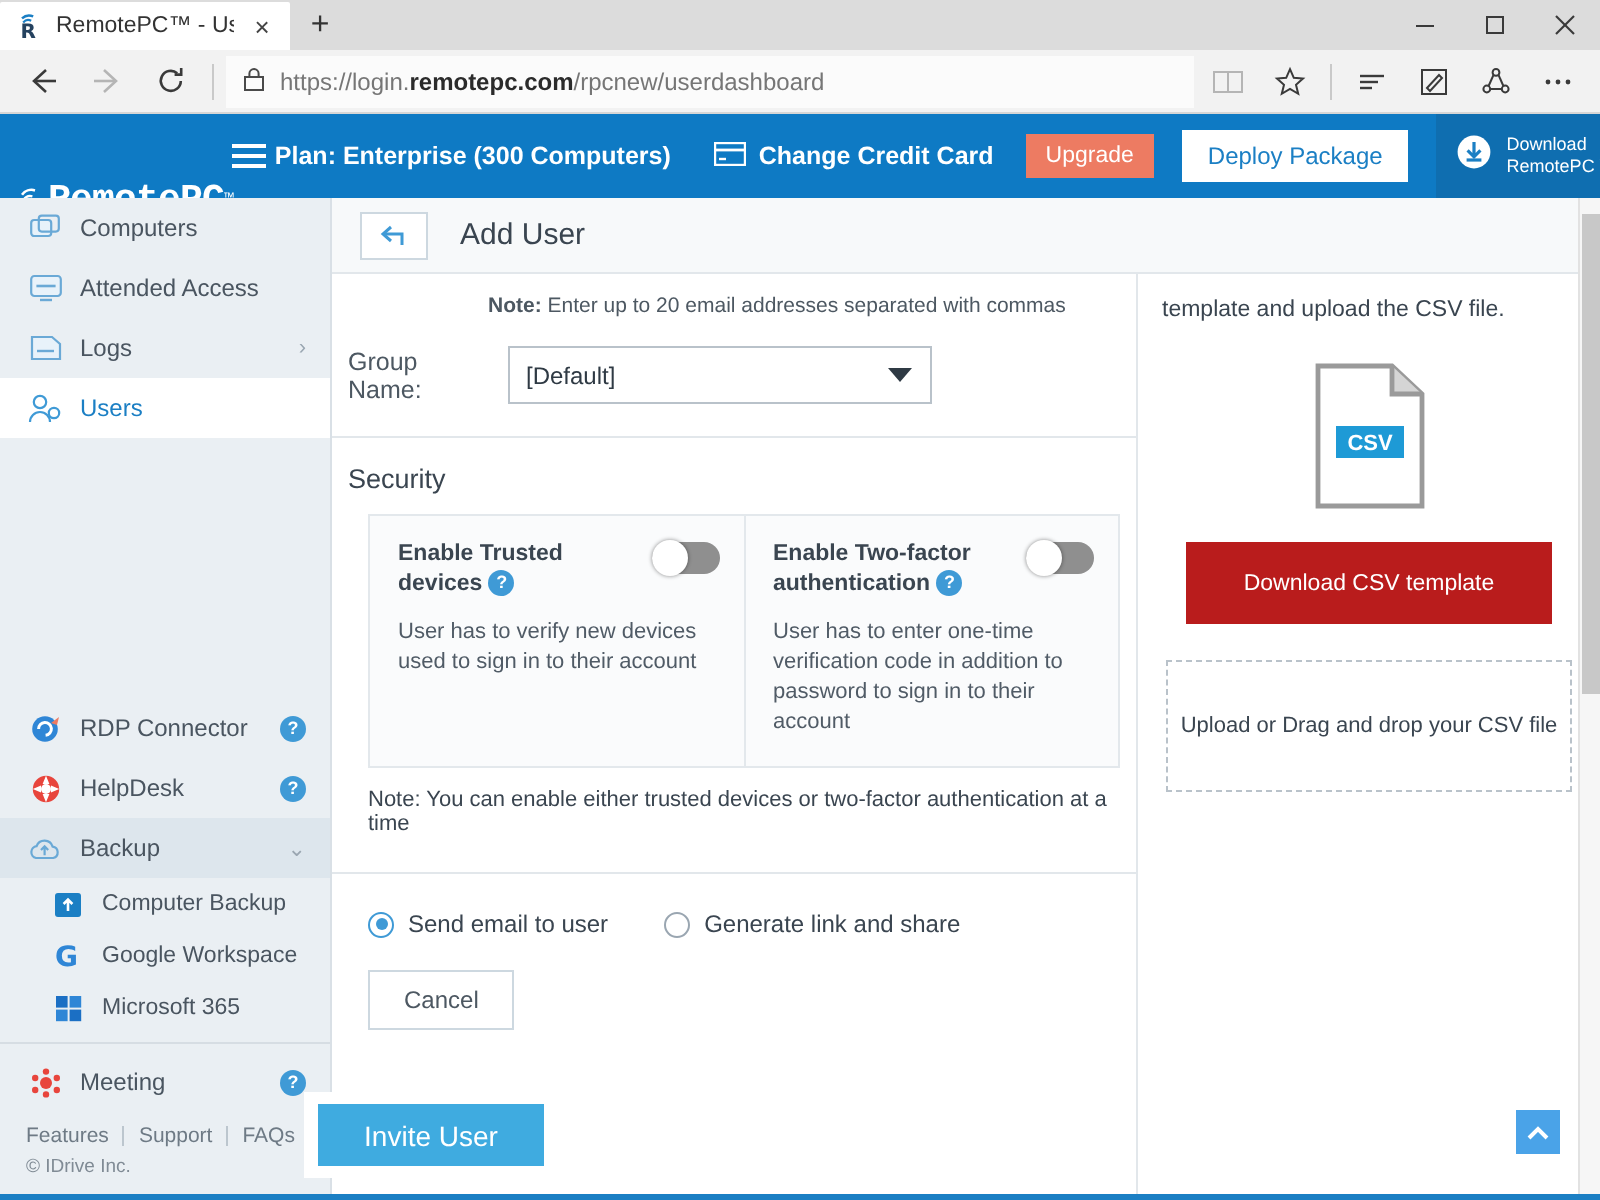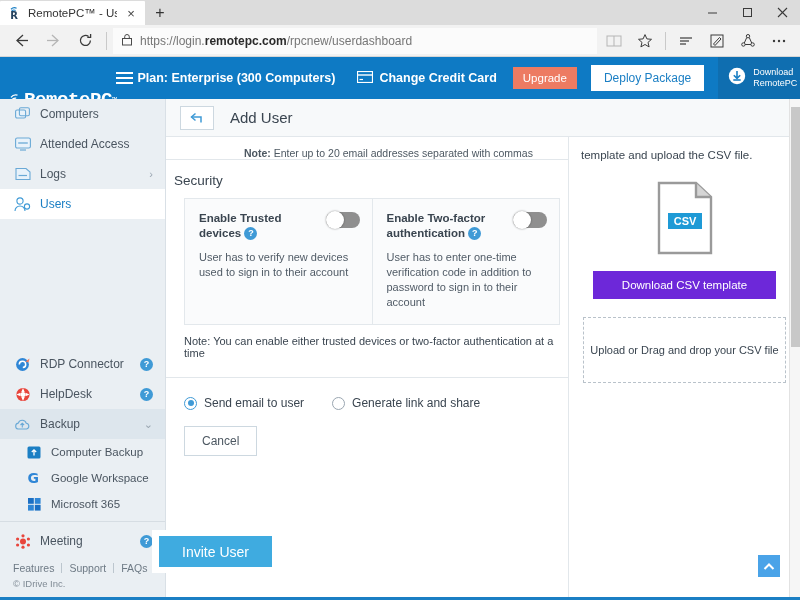--- a/index.html
+++ b/index.html
@@ -204,35 +204,35 @@
   }
 
   .btn-row { display: flex; align-items: center; gap: 10px; padding: 16px 0 0 18px; }
   .cancel-btn {
     border: 1px solid #cdd8e0; background: #fff; color: #4d5862;
     font-size: 12px; padding: 7px 17px;
   }
 
   
   .invite-overlay {
-    position: absolute; left: 152px; top: 431px; width: 127px; height: 43px;
+    position: absolute; left: 152px; top: 447px; width: 127px; height: 43px;
     background: #ffffff; display: flex; align-items: center;
     justify-content: center; z-index: 40;
   }
   .invite-btn {
     width: 113px; height: 31px; background: #3fabe0; color: #fff;
     font-size: 14px; display: flex; align-items: center; justify-content: center;
   }
 
   
   .rc-text { font-size: 11.5px; color: #3a4550; padding-top: 10px; line-height: 16px; }
   .csvicon { display: flex; justify-content: center; padding: 18px 0 8px; }
   .csv-doc { width: 58px; height: 74px; position: relative; }
   .dlbtn {
-    background: #6d28d9; color: #fff; font-size: 11.5px; height: 28px;
+    background: #b91c1c; color: #fff; font-size: 11.5px; height: 41px;
     display: flex; align-items: center; justify-content: center;
     margin: 8px 12px 0;
   }
   .dropzone {
     margin: 18px 2px 0; height: 66px; border: 1px dashed #b9c2ca;
     display: flex; align-items: center; justify-content: center;
     font-size: 11px; color: #3a4550;
   }
 
   
@@ -553,20 +553,27 @@
               </svg>
           </div>
           <div class="pagetitle">Add User</div>
         </div>
 
         <div class="content">
 
           <div class="formcol">
             <div class="note-top"><b>Note:</b><span> Enter up to 20 email addresses separated with commas</span></div>
 
+            <div class="field-row">
+              <div class="field-label">Group Name:</div>
+              <div class="select">
+                <span>[Default]</span>
+                <span class="caret"></span>
+              </div>
+            </div>
 
             <div class="hr"></div>
 
             <div class="sec-title">Security</div>
 
             <div class="sec-box">
               <div class="sec-half">
                 <div class="sec-head">
                   <span class="txt"><span>Enable Trusted devices</span> <span class="iq">?</span></span>
                   <span class="toggle">

